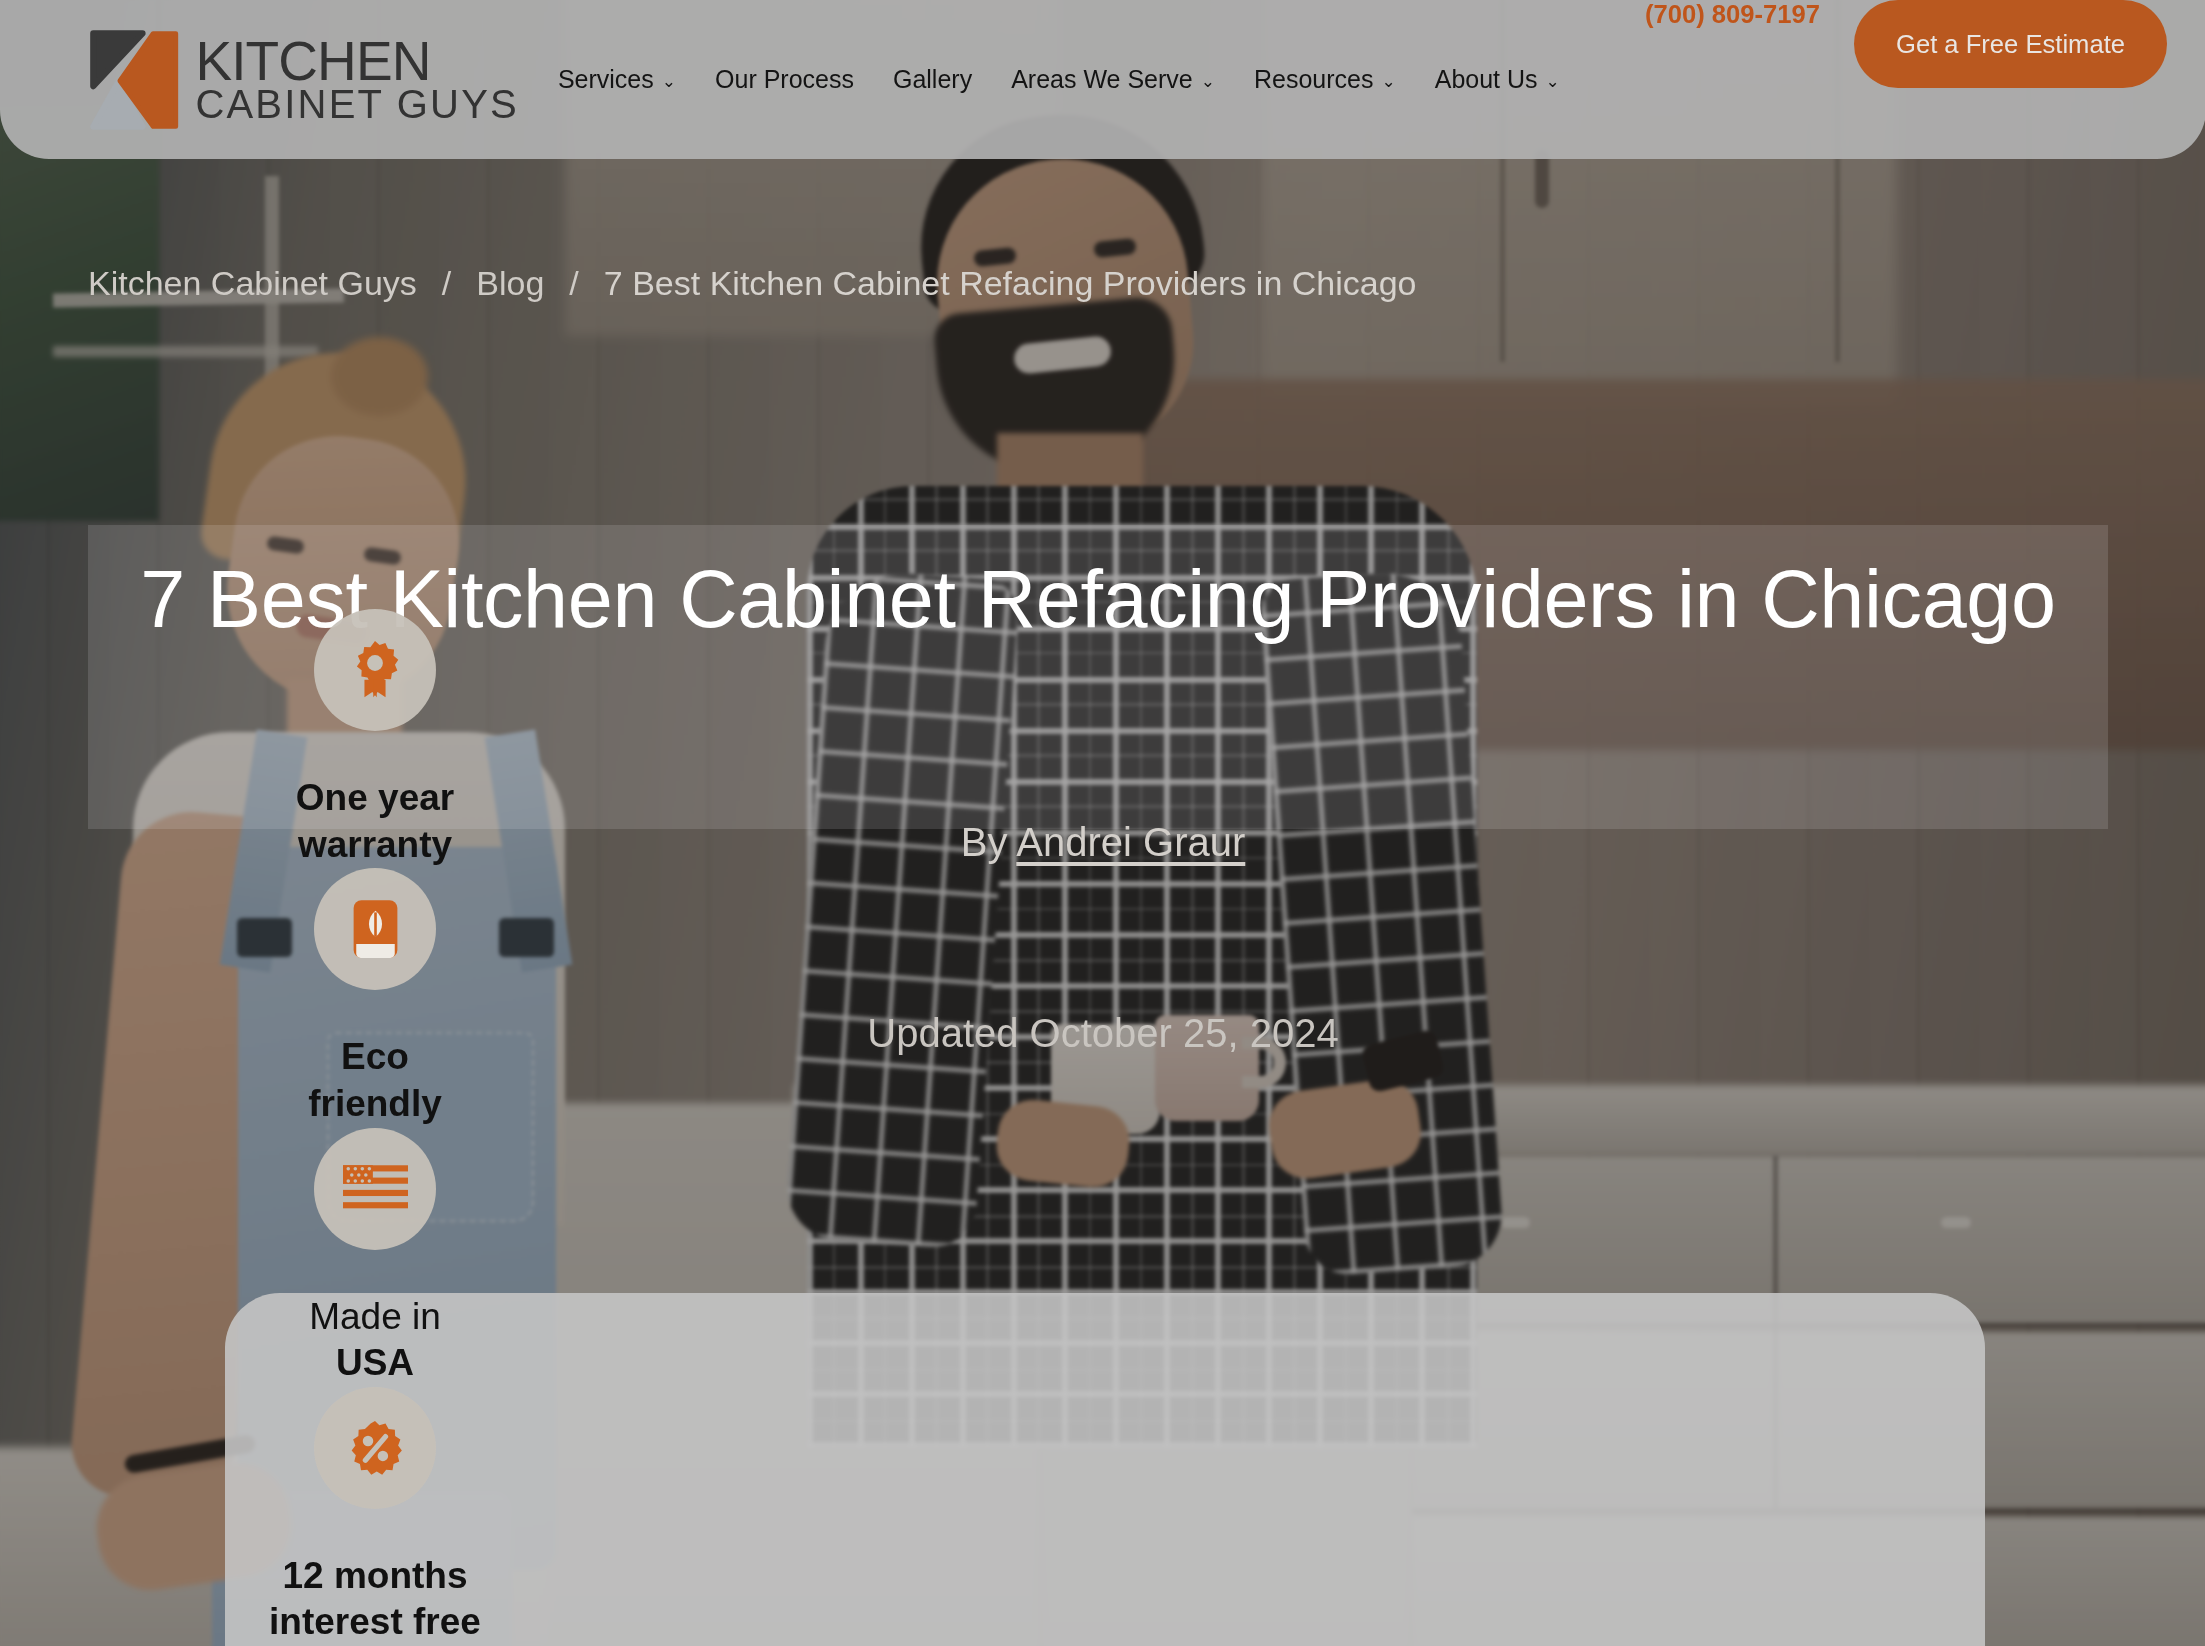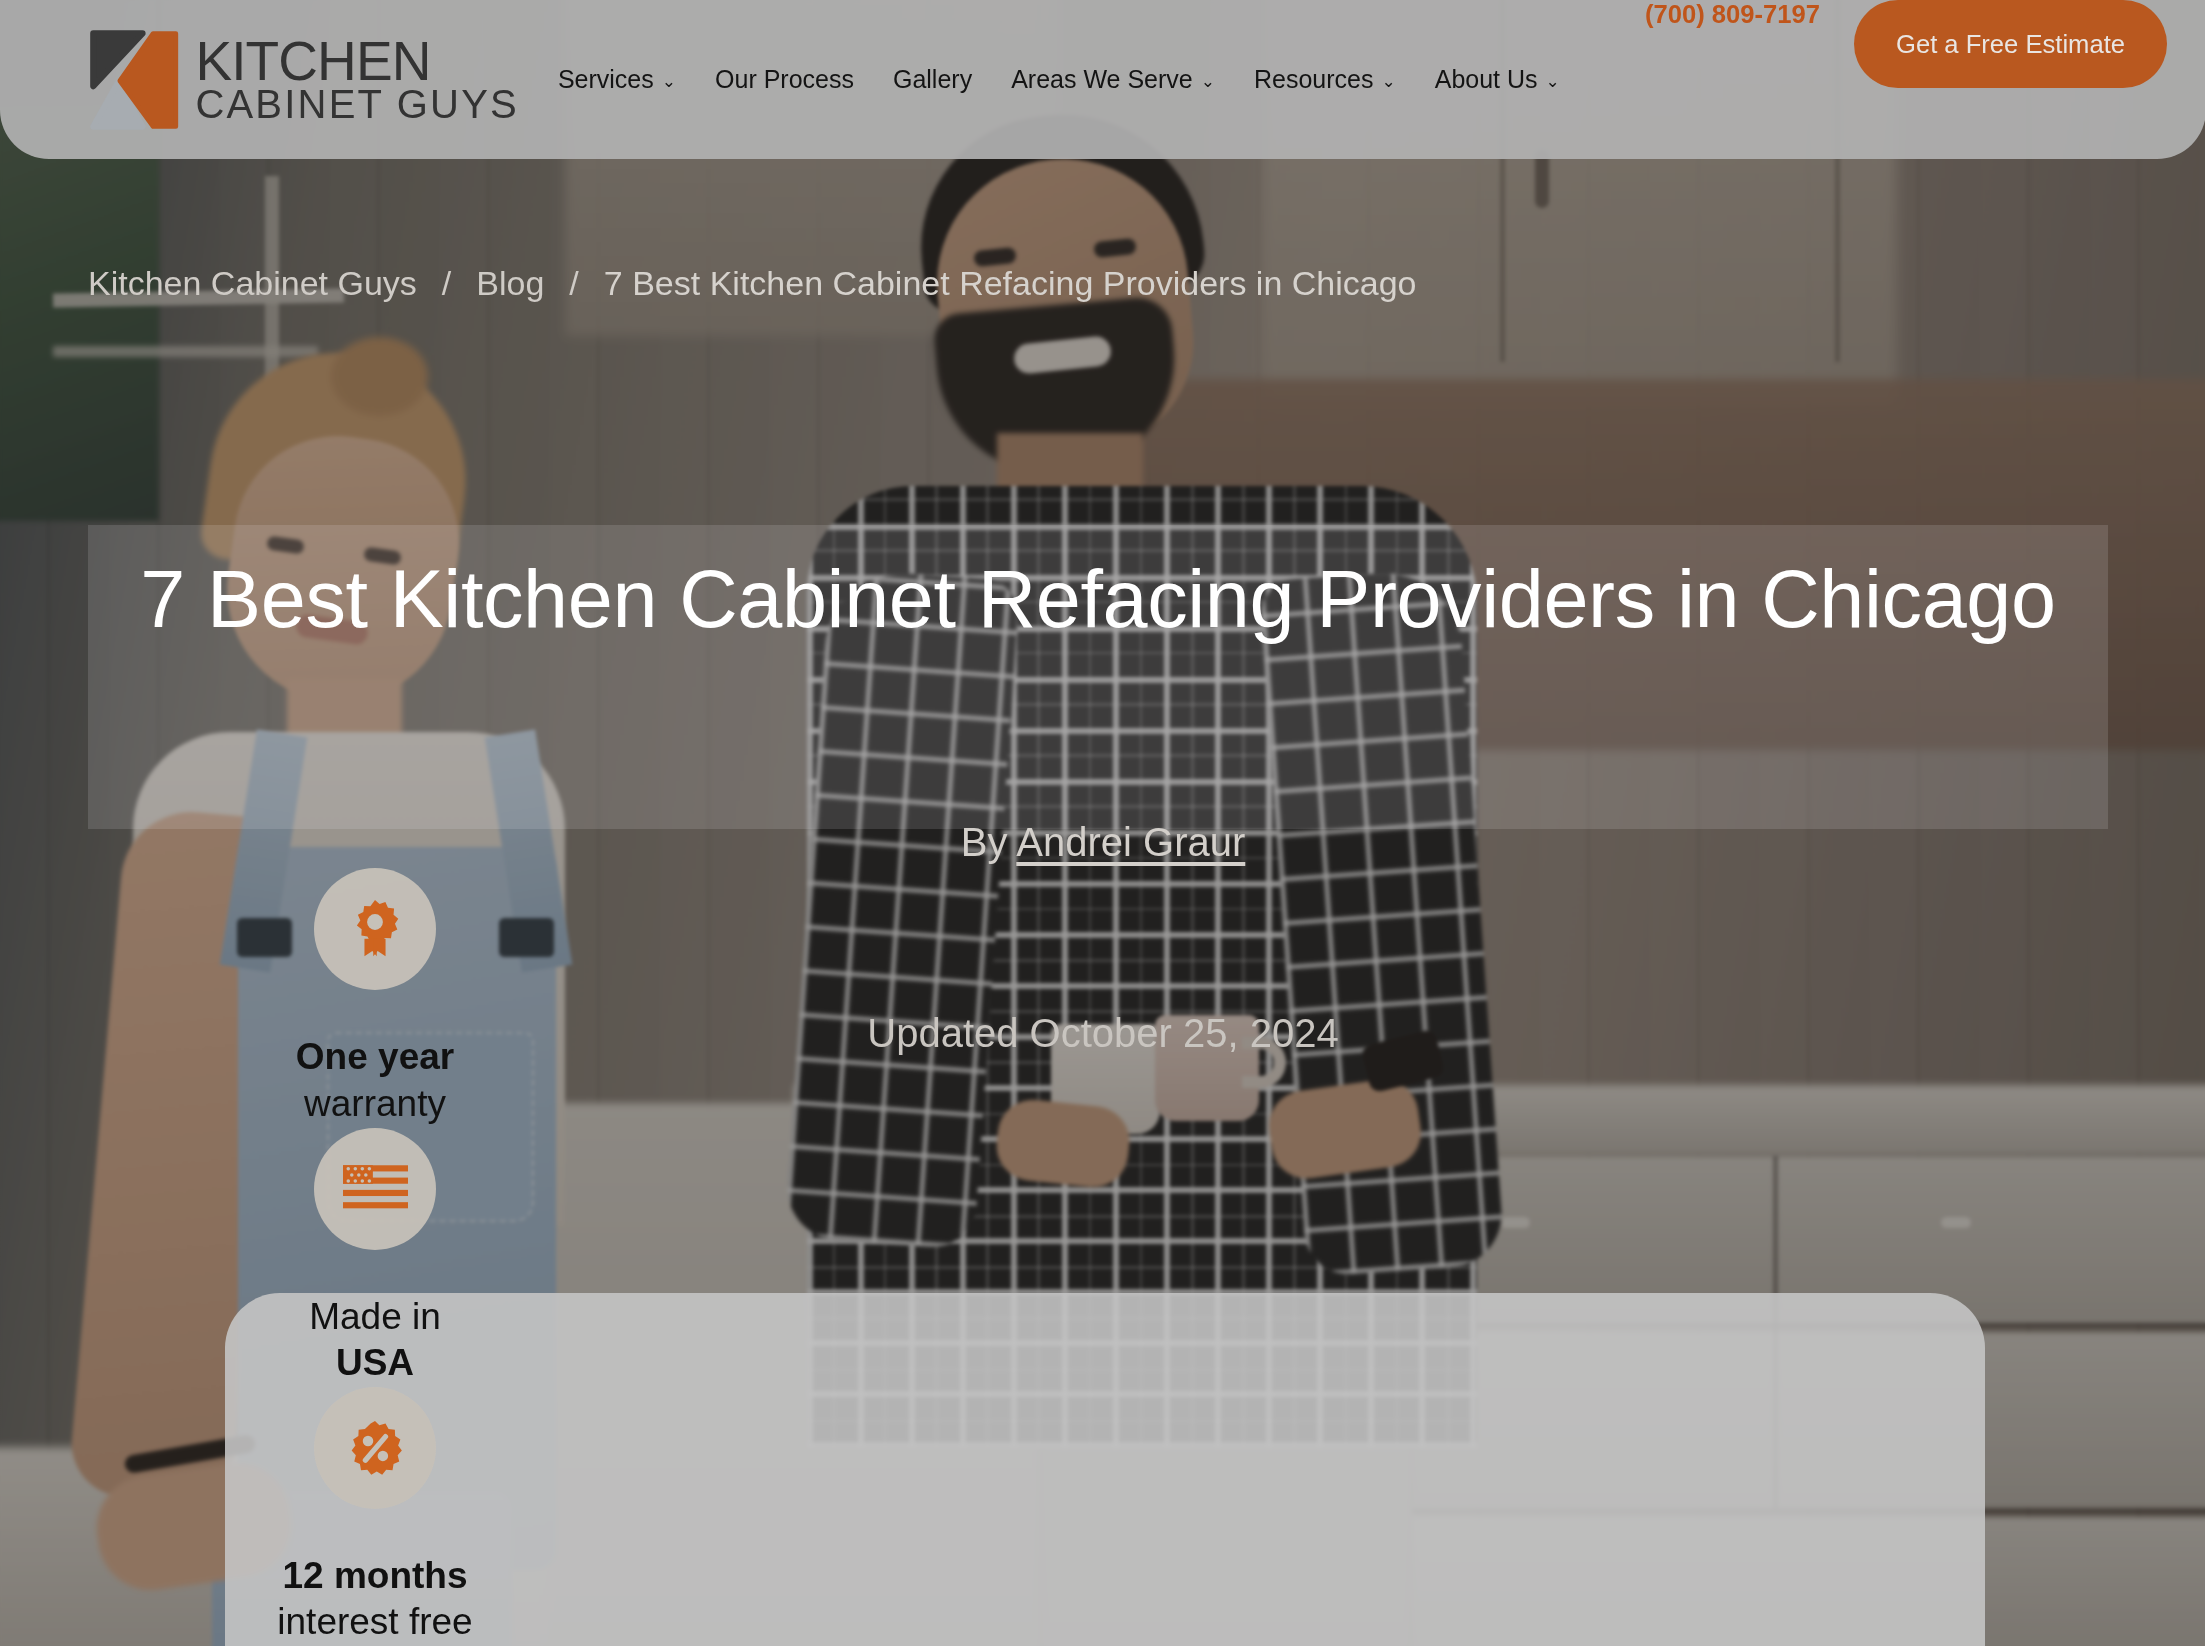--- a/index.html
+++ b/index.html
@@ -331,21 +331,21 @@
     display:flex; align-items:flex-start; justify-content:flex-end;
     padding-top:34px; z-index:35;flex-direction:column;
   }
   .badge{ width:300px; display:flex; flex-direction:column; align-items:center; }
   .badge-circle{
     width:122px; height:122px; border-radius:50%;
     background:rgba(198,193,184,.95);
     display:flex; align-items:center; justify-content:center; margin-bottom:44px;
   }
   .badge-l1{ font-size:37px; font-weight:700; color:#111; line-height:1.26; }
-  .badge-l2{ font-size:37px; font-weight:400; color:#111; line-height:1.26; }
+  .badge-l2{ font-size:37px; font-weight:700; color:#111; line-height:1.26; }
   .badge-l1.thin{ font-weight:400; }
   .badge-l2.bold{ font-weight:700; }
 </style>
 </head>
 <body>
 
 <div id="hero">
   <div class="bg-wall"></div>
   <div class="bg-panels"></div>
 
@@ -498,20 +498,32 @@
         <path d="M33 2 l5.2 4.6 6.6-2.2 3 6.3 6.9 1.1-.6 7 5.4 4.4-3.8 5.9 2.7 6.4-6.2 3.2-1 6.9-7-.3-4.4 5.4-5.8-3.9-6.4 2.8-3.2-6.2-6.9-1 .3-7-5.4-4.4 3.9-5.8-2.8-6.4 6.2-3.2 1-6.9 7 .3z" fill="#cf641f"></path>
         <circle cx="33" cy="27" r="9" fill="#c6c1b8"></circle>
         <path d="M21 46 l0 20 9-6 5 6 0-20z" fill="#cf641f"></path>
         <path d="M45 46 l0 20 -9-6 -5 6 0-20z" fill="#cf641f"></path>
       </svg>
     </div>
     <div class="badge-l1">One year</div>
     <div class="badge-l2">warranty</div>
   </div>
 
+  <div class="badge">
+    <div class="badge-circle">
+      <svg width="49" height="62" viewBox="0 0 56 70" aria-hidden="true">
+        <rect x="3" y="2" width="50" height="66" rx="9" fill="#cf641f"></rect>
+        <path d="M6 52 h44 v11 a5 5 0 0 1 -5 5 h-34 a5 5 0 0 1 -5 -5 z" fill="#efece6"></path>
+        <path d="M28 14 c10 8 10 22 0 30 c-10 -8 -10 -22 0 -30 z" fill="#efece6"></path>
+        <path d="M28 16 v28" stroke="#cf641f" stroke-width="3" fill="none"></path>
+      </svg>
+    </div>
+    <div class="badge-l1">Eco</div>
+    <div class="badge-l2">friendly</div>
+  </div>
 
   <div class="badge">
     <div class="badge-circle">
       <svg width="65" height="48" viewBox="0 0 74 54" aria-hidden="true">
         <rect x="0" y="0" width="74" height="7" fill="#cf641f"></rect>
         <rect x="0" y="14" width="74" height="7" fill="#cf641f"></rect>
         <rect x="0" y="28" width="74" height="7" fill="#cf641f"></rect>
         <rect x="0" y="42" width="74" height="7" fill="#cf641f"></rect>
         <rect x="0" y="0" width="34" height="21" fill="#cf641f"></rect>
         <g fill="#c6c1b8">

